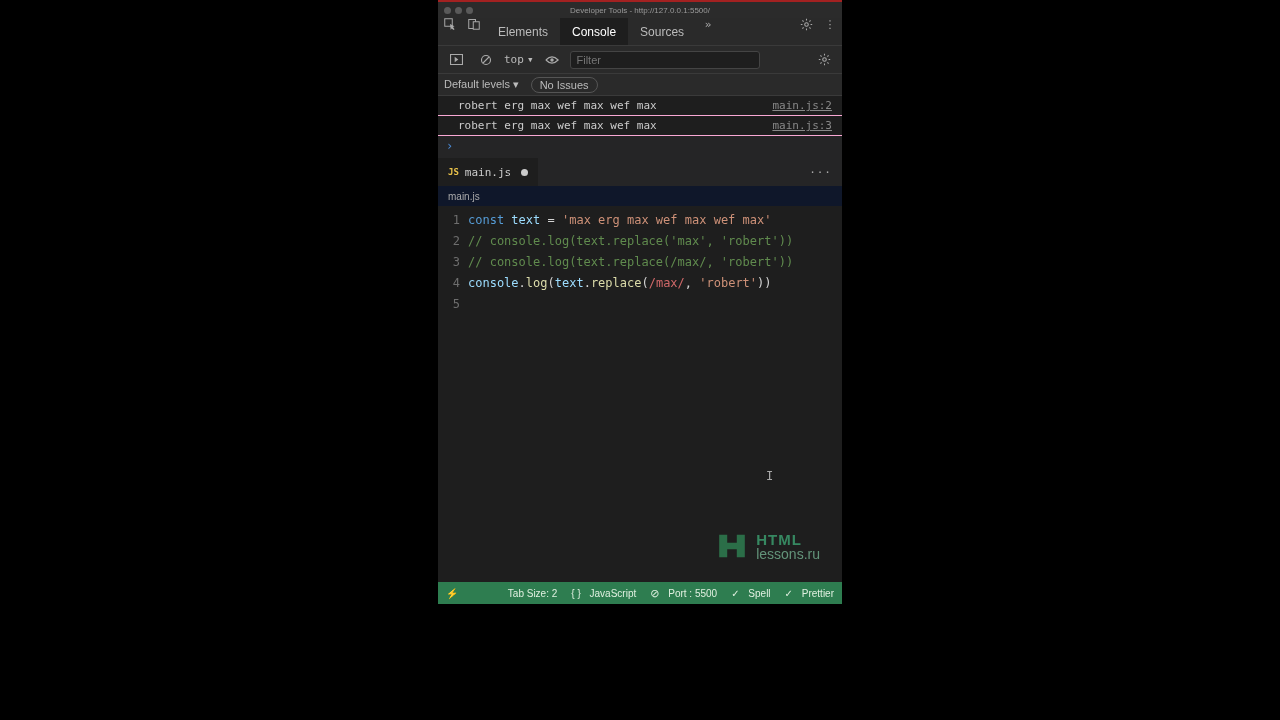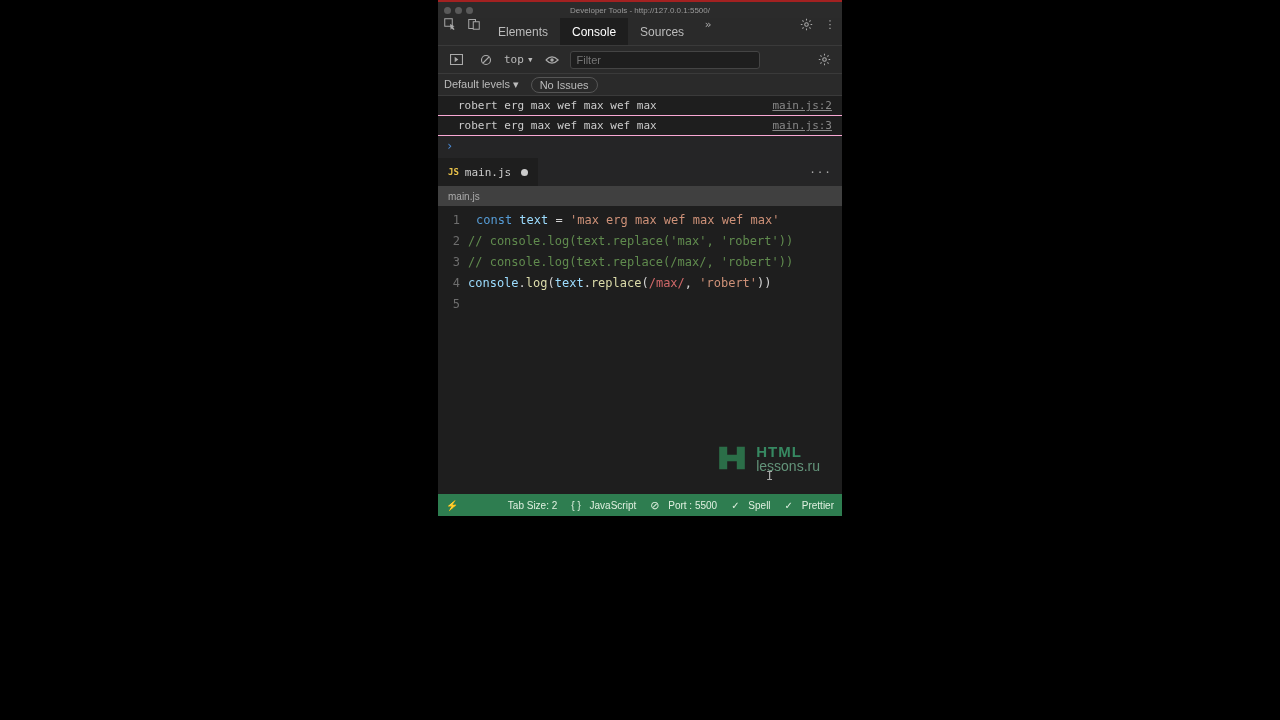--- a/index.html
+++ b/index.html
@@ -2,21 +2,21 @@
 <html><head>
 <meta charset="utf-8">
 <style>
 * { margin: 0; padding: 0; box-sizing: border-box; }
 body { width: 1280px; height: 720px; background: #000; font-family: Menlo, Consolas, monospace; overflow: hidden; position: relative; }
 
 
 .bg-layer { position: absolute; inset: 0; transform: scale(3.1); transform-origin: center; filter: blur(0.7px); opacity: 0.22; z-index: 0; pointer-events: none; }
 
 
-.app-window { position: absolute; left: 438px; top: 0; width: 404px; height: 516px; z-index: 1; background: #404040; display: flex; flex-direction: column; font-size: 11px; }
+.app-window { position: absolute; left: 438px; top: 0; width: 404px; height: 604px; z-index: 1; background: #0f172a; display: flex; flex-direction: column; font-size: 11px; }
 
 
 .devtools { background: #252526; border-top: 2px solid #a32121; }
 .dt-titlebar { height: 16px; display: flex; align-items: center; position: relative; background: #2b2b2b; }
 .dt-traffic { display: flex; gap: 4px; padding-left: 6px; position: absolute; left: 0; }
 .dt-dot { width: 7px; height: 7px; border-radius: 50%; background: #5a5a5a; }
 .dt-title { flex: 1; text-align: center; font-size: 8px; color: #9a9a9a; font-family: -apple-system, sans-serif; }
 
 .dt-tabs { height: 28px; display: flex; align-items: flex-start; background: #2a2a2a; border-bottom: 1px solid #3a3a3a; }
 .dt-icon-sq { width: 24px; display: flex; align-items: center; justify-content: center; color: #aaa; }
@@ -51,21 +51,21 @@
 .ed-tab .ft { color: #e8c14a; font-size: 9px; font-weight: bold; }
 .ed-tab .mod { width: 7px; height: 7px; border-radius: 50%; background: #ccc; margin-left: 4px; }
 .ed-more { margin-left: auto; padding: 0 10px; color: #aaa; letter-spacing: 1px; }
 
 .ed-crumb { height: 20px; padding: 0 10px; display: flex; align-items: center; font-size: 10px; color: #aaa; font-family: -apple-system, sans-serif; }
 
 .ed-code { flex: 1; padding: 4px 0; font-size: 12px; line-height: 21px; background: #1e1e1e; position: relative; }
 .ed-line { display: flex; white-space: pre-wrap; word-break: break-all; }
 .ed-ln { width: 22px; text-align: right; color: #6e6e6e; flex-shrink: 0; user-select: none; }
 .ed-txt { padding-left: 8px; flex: 1; color: #d4d4d4; }
-.cmt { color: #608b4e; } .kw { color: #569cd6; margin-left: 8px; } .var { color: #9cdcfe; } .str { color: #ce9178; } .fn { color: #dcdcaa; } .reg { color: #d16969; }
+.cmt { color: #608b4e; } .kw { color: #569cd6; } .var { color: #9cdcfe; } .str { color: #ce9178; } .fn { color: #dcdcaa; } .reg { color: #d16969; }
 .cursor-ibeam { position: absolute; color: #aaa; font-size: 12px; }
 
 .watermark { position: absolute; right: 22px; bottom: 42px; display: flex; align-items: center; gap: 8px; opacity: 0.85; }
 .wm-logo { width: 32px; height: 32px; }
 .wm-logo svg { width: 100%; height: 100%; }
 .wm-text { display: flex; flex-direction: column; line-height: 1; }
 .wm-text .t1 { color: #3b9b6d; font-weight: bold; font-size: 15px; letter-spacing: 1px; font-family: sans-serif; }
 .wm-text .t2 { color: #6fa88a; font-size: 14px; font-family: sans-serif; }
 
 .statusbar { height: 22px; background: #2e7d50; display: flex; align-items: center; padding: 0 8px; gap: 14px; font-size: 10px; color: #e0f0e0; font-family: -apple-system, sans-serif; }

